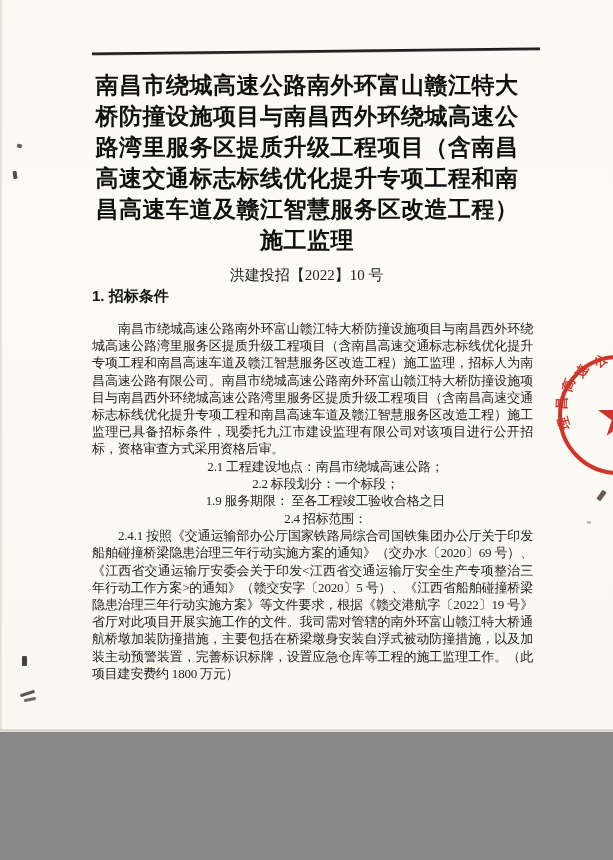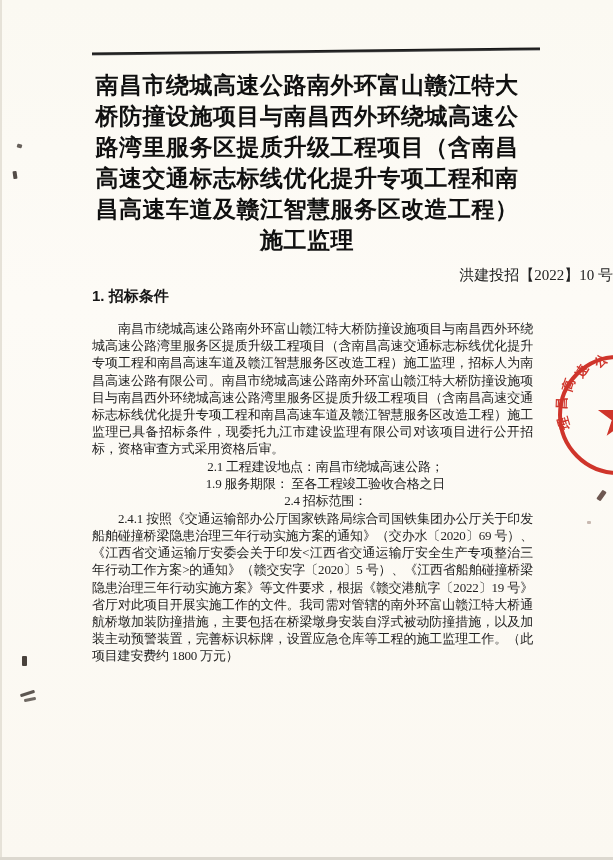--- a/index.html
+++ b/index.html
@@ -1,18 +1,18 @@
 <!DOCTYPE html>
 <html><head>
 <meta charset="utf-8">
 <style>
   html,body{margin:0;padding:0;background:#888;}
   .page{
     position:relative;
-    width:613px;height:860px;
+    width:613px;height:732px;
     margin:0 auto;
     background:linear-gradient(180deg,#fbf9f2 0%,#fdfbf6 35%,#fbf8f1 100%);
     overflow:hidden;
     font-family:"Liberation Serif", serif;
     color:#1c1c1c;
   }
   
   .top-line{
     position:absolute;left:92px;top:50px;width:448px;height:3px;
     background:linear-gradient(180deg,#111 0%,#2e2e2e 70%,#777 100%);
@@ -23,21 +23,21 @@
     margin:0;
     font-family:"Liberation Sans", sans-serif;
     font-weight:700;
     font-size:23px;line-height:31px;
     letter-spacing:0.5px;
     text-align:center;
     color:#101010;
   }
   .docno{
     position:absolute;left:0;top:265px;width:613px;
-    text-align:right;
+    text-align:center;
     font-size:15px;line-height:20px;
     color:#222;
   }
   .content{
     position:absolute;left:92px;top:286px;width:441px;
   }
   .sec-heading{
     margin:0;
     font-family:"Liberation Sans", sans-serif;
     font-weight:700;
@@ -107,20 +107,21 @@
 
   <h1 class="title">南昌市绕城高速公路南外环富山赣江特大桥防撞设施项目与南昌西外环绕城高速公路湾里服务区提质升级工程项目（含南昌高速交通标志标线优化提升专项工程和南昌高速车道及赣江智慧服务区改造工程）施工监理</h1>
 
   <div class="docno">洪建投招【2022】10 号</div>
 
   <div class="content">
     <h2 class="sec-heading first">1. 招标条件</h2>
     <p class="para">南昌市绕城高速公路南外环富山赣江特大桥防撞设施项目与南昌西外环绕城高速公路湾里服务区提质升级工程项目（含南昌高速交通标志标线优化提升专项工程和南昌高速车道及赣江智慧服务区改造工程）施工监理，招标人为南昌高速公路有限公司。南昌市绕城高速公路南外环富山赣江特大桥防撞设施项目与南昌西外环绕城高速公路湾里服务区提质升级工程项目（含南昌高速交通标志标线优化提升专项工程和南昌高速车道及赣江智慧服务区改造工程）施工监理已具备招标条件，现委托九江市建设监理有限公司对该项目进行公开招标，资格审查方式采用资格后审。</p>
 
     <p class="item">2.1 工程建设地点：南昌市绕城高速公路；</p>
+    <p class="item">2.2 标段划分：一个标段；</p>
     <p class="item">1.9 服务期限： 至各工程竣工验收合格之日</p>
     <p class="item">2.4 招标范围：</p>
     <p class="para">2.4.1 按照《交通运输部办公厅国家铁路局综合司国铁集团办公厅关于印发船舶碰撞桥梁隐患治理三年行动实施方案的通知》（交办水〔2020〕69 号）、《江西省交通运输厅安委会关于印发&lt;江西省交通运输厅安全生产专项整治三年行动工作方案&gt;的通知》（赣交安字〔2020〕5 号）、《江西省船舶碰撞桥梁隐患治理三年行动实施方案》等文件要求，根据《赣交港航字〔2022〕19 号》省厅对此项目开展实施工作的文件。我司需对管辖的南外环富山赣江特大桥通航桥墩加装防撞措施，主要包括在桥梁墩身安装自浮式被动防撞措施，以及加装主动预警装置，完善标识标牌，设置应急仓库等工程的施工监理工作。（此项目建安费约 1800 万元）</p>
   </div>
 
   <div class="seal">
     <div class="seal-ring"></div>
     <div class="seal-star"></div>
     <span class="seal-char sc0">公</span>
     <span class="seal-char sc1">速</span>

